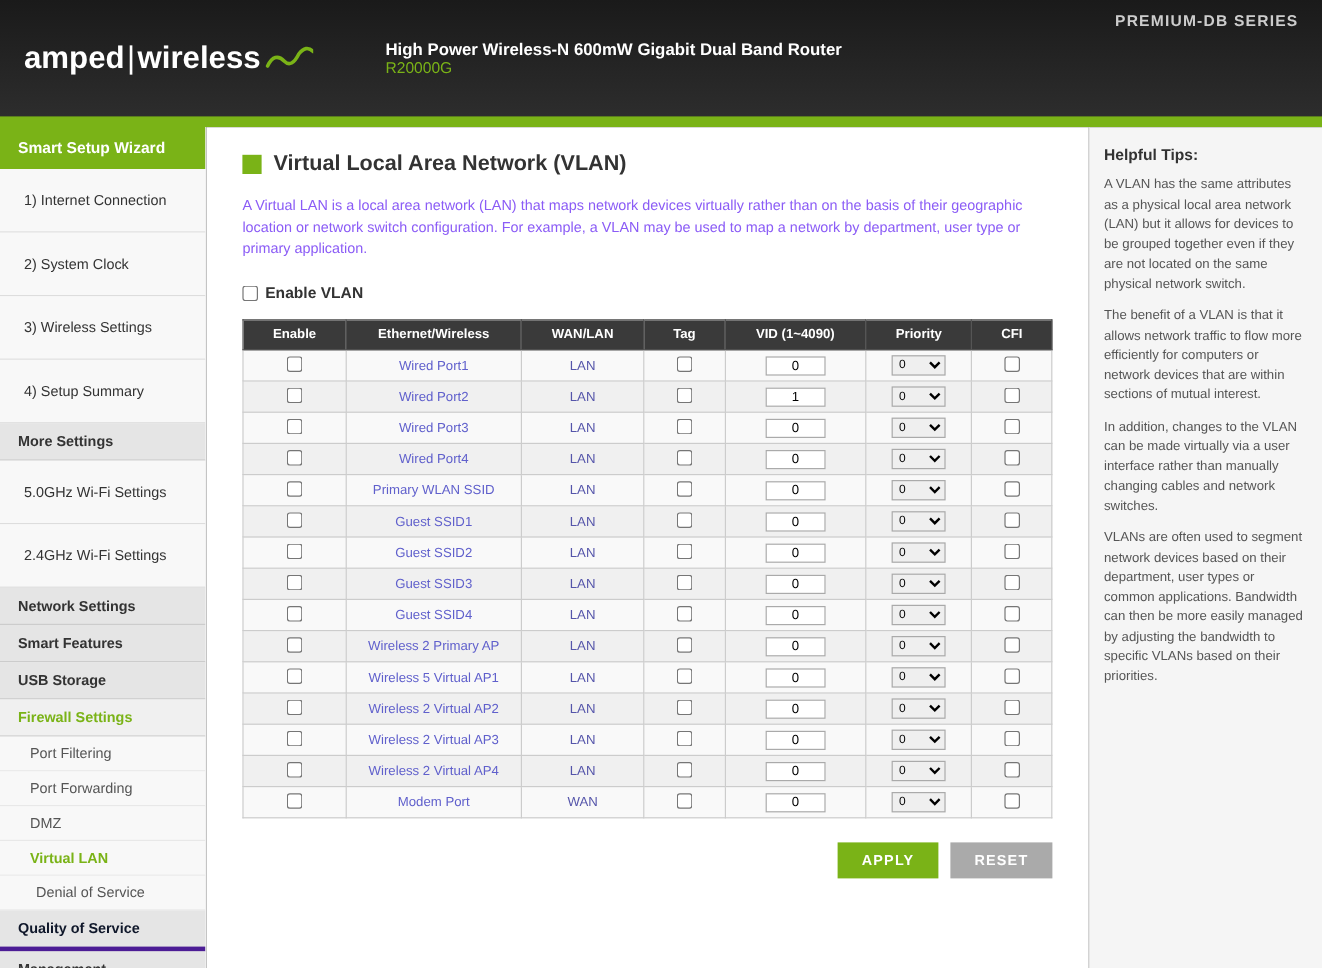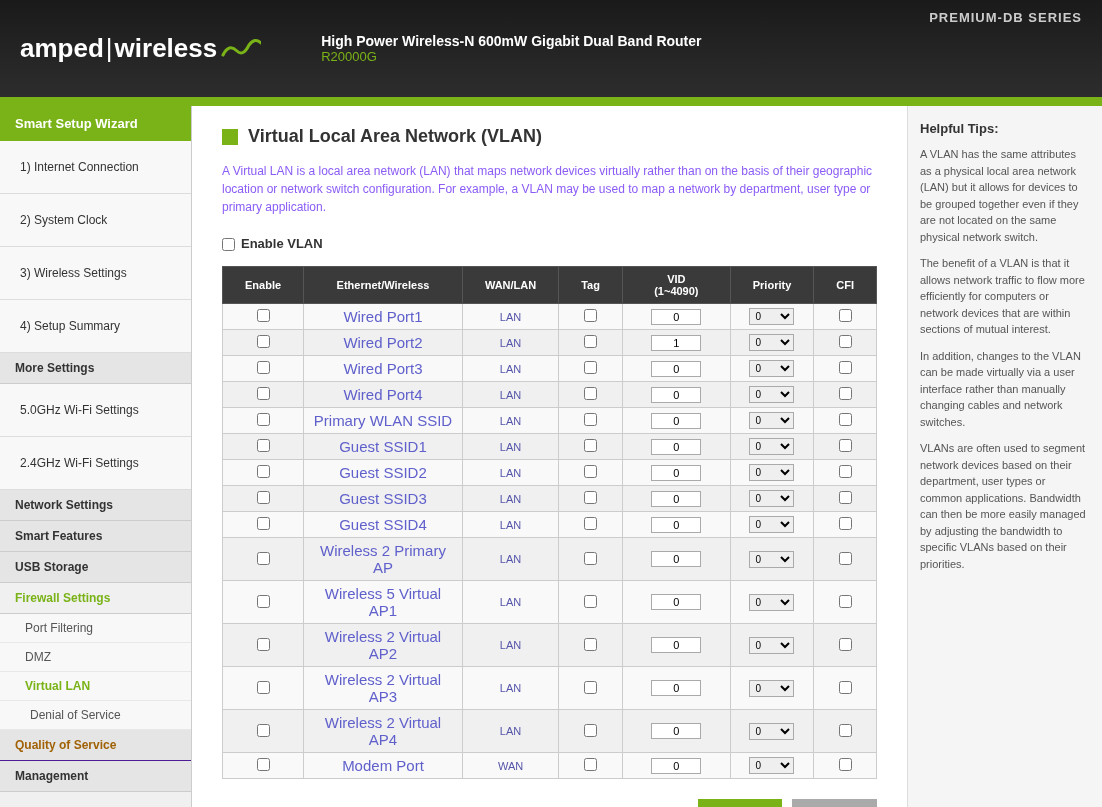--- a/index.html
+++ b/index.html
@@ -21,21 +21,21 @@
     #device-model { color: #7ab317; font-size: 13px; }
     #series-badge { margin-left: auto; color: #ccc; font-size: 13px; font-weight: bold; letter-spacing: 1px; align-self: flex-start; padding-top: 10px; }
 
     
     #green-bar { height: 6px; background: #7ab317; }
 
     
     #main-layout { display: flex; height: 701px; }
 
     
-    #sidebar { width: 192px; background: #f0f0f0; border-right: 1px solid #ccc; overflow-y: auto; flex-shrink: 0; }
+    #sidebar { width: 172px; background: #f0f0f0; border-right: 1px solid #ccc; overflow-y: auto; flex-shrink: 0; }
     .sidebar-wizard-btn {
       background: #7ab317;
       color: white;
       padding: 10px 15px;
       font-size: 13px;
       font-weight: bold;
       cursor: pointer;
       display: block;
       width: 100%;
       border: none;
@@ -85,25 +85,25 @@
     .sidebar-dos {
       padding: 7px 30px;
       color: #555;
       font-size: 12px;
       cursor: pointer;
       border-bottom: 1px solid #e8e8e8;
       background: #f8f8f8;
     }
     .sidebar-qos {
       padding: 8px 15px;
-      color: #a16207;
+      color: #0f172a;
       font-size: 12px;
       font-weight: bold;
       background: #e5e5e5;
-      border-bottom: 1px solid #4c1d95;
+      border-bottom: 4px solid #4c1d95;
       cursor: pointer;
     }
 
     
     #content-area { flex: 1; background: white; overflow-y: auto; padding: 20px 30px; }
     #section-title-bar { display: flex; align-items: center; margin-bottom: 15px; }
     #section-indicator { width: 16px; height: 16px; background: #7ab317; margin-right: 10px; flex-shrink: 0; }
     #section-title { font-size: 18px; color: #333; font-weight: bold; }
     #section-desc { color: #555; font-size: 12px; line-height: 1.5; margin-bottom: 20px; }
     #section-desc span { color: #8b5cf6; }
@@ -122,21 +122,21 @@
       border: 1px solid #555;
       font-size: 11px;
     }
     #vlan-table td {
       padding: 4px 6px;
       border: 1px solid #ccc;
       text-align: center;
       background: #f9f9f9;
     }
     #vlan-table tr:nth-child(even) td { background: #f0f0f0; }
-    .net-name { color: #6060cc; font-size: 15px; }
+    .net-name { color: #6060cc; font-size: 11px; }
     .lan-label { color: #5555aa; font-size: 11px; }
     .vid-input { width: 50px; border: 1px solid #aaa; padding: 1px 3px; font-size: 11px; text-align: center; }
     .priority-select { width: 45px; font-size: 10px; border: 1px solid #aaa; padding: 1px; }
     .small-checkbox { cursor: pointer; }
 
     
     #right-panel { width: 195px; background: #f5f5f5; border-left: 1px solid #ddd; padding: 15px 12px; overflow-y: auto; flex-shrink: 0; }
     #tips-title { font-size: 13px; font-weight: bold; color: #333; margin-bottom: 10px; }
     #tips-content { font-size: 11px; color: #555; line-height: 1.5; }
     #tips-content p { margin-bottom: 10px; }
@@ -155,21 +155,20 @@
     }
     .btn-reset {
       background: #aaa;
       color: white;
       border: none;
       padding: 8px 20px;
       font-size: 12px;
       font-weight: bold;
       cursor: pointer;
       letter-spacing: 1px;
-      font-style: italic;
     }
   </style>
 </head>
 <body>
 
 <div id="top-bar">
   <div id="logo-area">
     <div id="logo">
       <span id="logo-amped-text" style="color:white;font-size:26px;font-weight:bold;">amped</span>
       <span style="color:white;font-size:26px;margin:0 2px;">|</span>
@@ -198,20 +197,21 @@
     <div class="sidebar-sub-item">3) Wireless Settings</div>
     <div class="sidebar-sub-item">4) Setup Summary</div>
     <div class="sidebar-section-header">More Settings</div>
     <div class="sidebar-sub-item">5.0GHz Wi-Fi Settings</div>
     <div class="sidebar-sub-item">2.4GHz Wi-Fi Settings</div>
     <div class="sidebar-section-header">Network Settings</div>
     <div class="sidebar-section-header">Smart Features</div>
     <div class="sidebar-section-header">USB Storage</div>
     <div class="sidebar-firewall-header">Firewall Settings</div>
     <div class="sidebar-firewall-item">Port Filtering</div>
+    <div class="sidebar-firewall-item">Port Forwarding</div>
     <div class="sidebar-firewall-item">DMZ</div>
     <div class="sidebar-vlan-label">Virtual LAN</div>
     <div class="sidebar-dos">Denial of Service</div>
     <div class="sidebar-qos">Quality of Service</div>
     <div class="sidebar-section-header">Management</div>
   </div>
 
   <div id="content-area">
     <div id="section-title-bar">
       <div id="section-indicator"></div>

